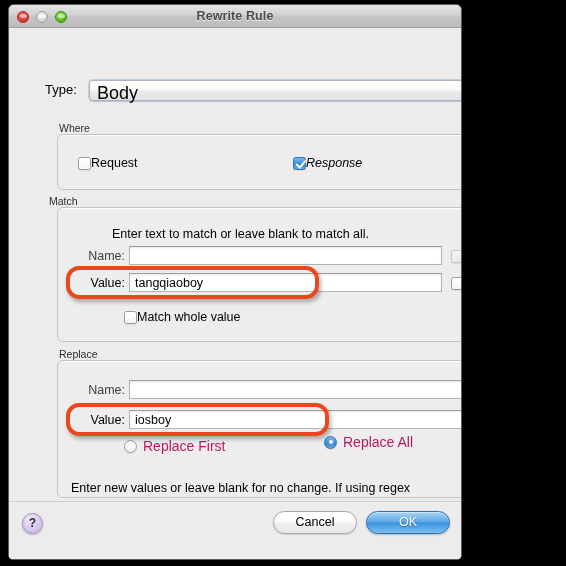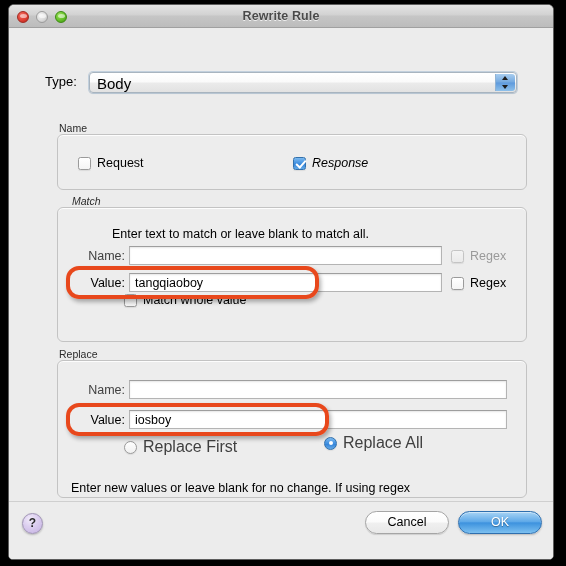--- a/index.html
+++ b/index.html
@@ -13,21 +13,21 @@
     overflow: hidden;
     font-family: "Liberation Sans", sans-serif;
     -webkit-font-smoothing: antialiased;
   }
 
   
   .window {
     position: absolute;
     left: 8px;
     top: 4px;
-    width: 546px;
+    width: 454px;
     height: 556px;
     background: #ececec;
     border: 1px solid #5d5d5d;
     border-radius: 6px 6px 5px 5px;
     box-sizing: border-box;
     overflow: hidden;
   }
 
   
   .titlebar {
@@ -85,21 +85,21 @@
   
   .content {
     position: relative;
     height: 532px;
     background: #ececec;
   }
 
   
   .type-row {
     position: absolute;
-    left: 0; top: 44px;
+    left: 0; top: 52px;
     width: 100%;
     height: 22px;
   }
   .type-label {
     position: absolute;
     left: 36px;
     top: 2px;
     font-size: 13px;
     color: #000;
   }
@@ -112,21 +112,21 @@
     background: linear-gradient(to bottom, #ffffff 0%, #fafafa 48%, #ebebeb 52%, #e2e2e2 100%);
     border: 1px solid #a8b4bf;
     border-radius: 4px;
     box-shadow: 0 0 0 1px rgba(160,185,210,0.55), 0 1px 1px rgba(0,0,0,0.10);
     box-sizing: border-box;
   }
   .popup-value {
     position: absolute;
     left: 7px;
     top: 2px;
-    font-size: 15px;
+    font-size: 18px;
     color: #000;
   }
   .popup-arrows {
     position: absolute;
     right: 1px;
     top: 1px;
     width: 19px;
     height: 17px;
     border-radius: 0 3px 3px 0;
     background: linear-gradient(to bottom, #a8cdef 0%, #74a9e0 48%, #5e9add 52%, #8dc0ea 100%);
@@ -154,32 +154,31 @@
     background: #ededed;
     border: 1px solid #c3c3c3;
     border-radius: 6px;
     box-sizing: border-box;
     box-shadow: inset 0 1px 0 rgba(255,255,255,0.85);
   }
 
   .grp-where-label { left: 50px; top: 94px; }
   .grp-where { left: 48px; top: 106px; width: 470px; height: 56px; }
 
-  .grp-match-label { left: 63px; top: 167px; font-style: italic; }
+  .grp-match-label { left: 40px; top: 167px; }
   .grp-match { left: 48px; top: 179px; width: 470px; height: 135px; }
 
   .grp-replace-label { left: 50px; top: 320px; }
   .grp-replace { left: 48px; top: 332px; width: 470px; height: 138px; }
 
   
   .cbrow {
     position: absolute;
     display: flex;
     align-items: center;
-    gap: 6px;
   }
   .cbox {
     width: 13px;
     height: 13px;
     border-radius: 2.5px;
     background: linear-gradient(to bottom, #ffffff 0%, #f4f4f4 100%);
     border: 1px solid #9a9a9a;
     box-sizing: border-box;
     box-shadow: 0 1px 1px rgba(0,0,0,0.08);
     flex: none;
@@ -230,21 +229,21 @@
     border: 1px solid #3271ad;
   }
   .radio.selected::after {
     content: "";
     position: absolute;
     left: 3.5px; top: 3.5px;
     width: 4px; height: 4px;
     border-radius: 50%;
     background: #ffffff;
   }
-  .rdlabel { font-size: 16px; color: #404040; white-space: nowrap; }
+  .rdlabel { font-size: 14px; color: #be185d; white-space: nowrap; }
 
   
   .fld-label {
     position: absolute;
     font-size: 12.5px;
     color: #000;
     text-align: right;
   }
   .fld-label.dim { color: #404040; }
 
@@ -357,21 +356,21 @@
       <div class="type-label">Type:</div>
       <div class="popup">
         <div class="popup-value">Body</div>
         <div class="popup-arrows">
           <div class="up"></div>
             <div class="down"></div>
         </div>
       </div>
     </div>
 
-    <div class="group-label grp-where-label">Name</div>
+    <div class="group-label grp-where-label">Where</div>
     <div class="groupbox grp-where"></div>
 
     <div class="cbrow" style="left:69px; top:128px;">
       <div class="cbox"></div>
       <div class="cblabel">Request</div>
     </div>
     <div class="cbrow" style="left:284px; top:128px;font-style:italic;">
       <div class="cbox checked"></div>
       <div class="cblabel">Response</div>
     </div>
@@ -392,21 +391,21 @@
 
     <div class="fld-label" style="left:69px; top:248px; width:47px;">Value:</div>
     <div class="textfield" style="left:120px; top:245px; width:313px; height:19px;">
       <div class="tf-value">tangqiaoboy</div>
     </div>
     <div class="cbrow" style="left:442px; top:248px;">
       <div class="cbox"></div>
       <div class="cblabel">Regex</div>
     </div>
 
-    <div class="cbrow" style="left:115px; top:265px;">
+    <div class="cbrow" style="left:115px; top:282px;">
       <div class="cbox"></div>
       <div class="cblabel">Match whole value</div>
     </div>
 
     <div class="annot" style="left:57px; top:238px; width:253px; height:33px;"></div>
 
     <div class="group-label grp-replace-label">Replace</div>
     <div class="groupbox grp-replace"></div>
 
     <div class="fld-label dim" style="left:69px; top:355px; width:47px;">Name:</div>

